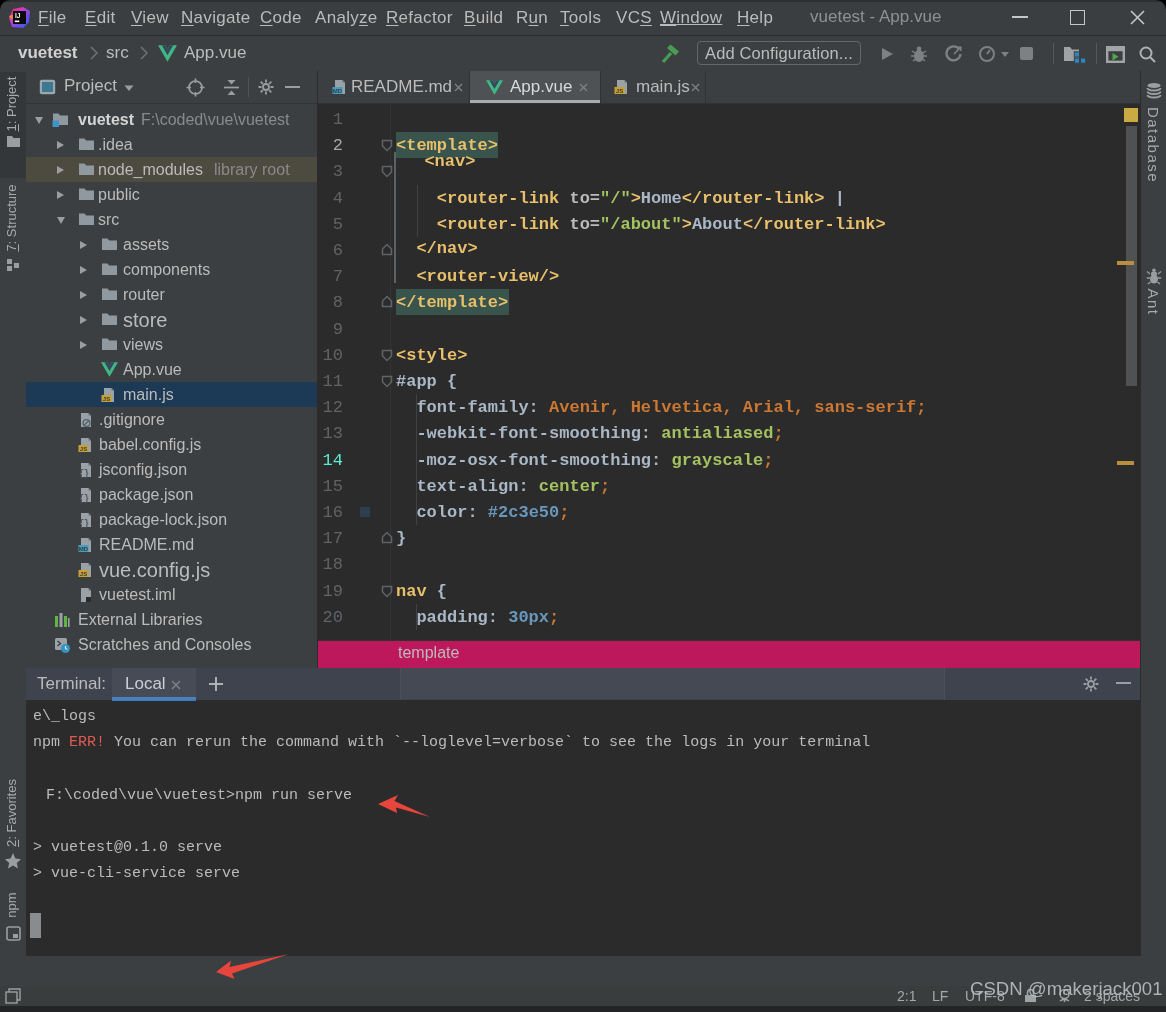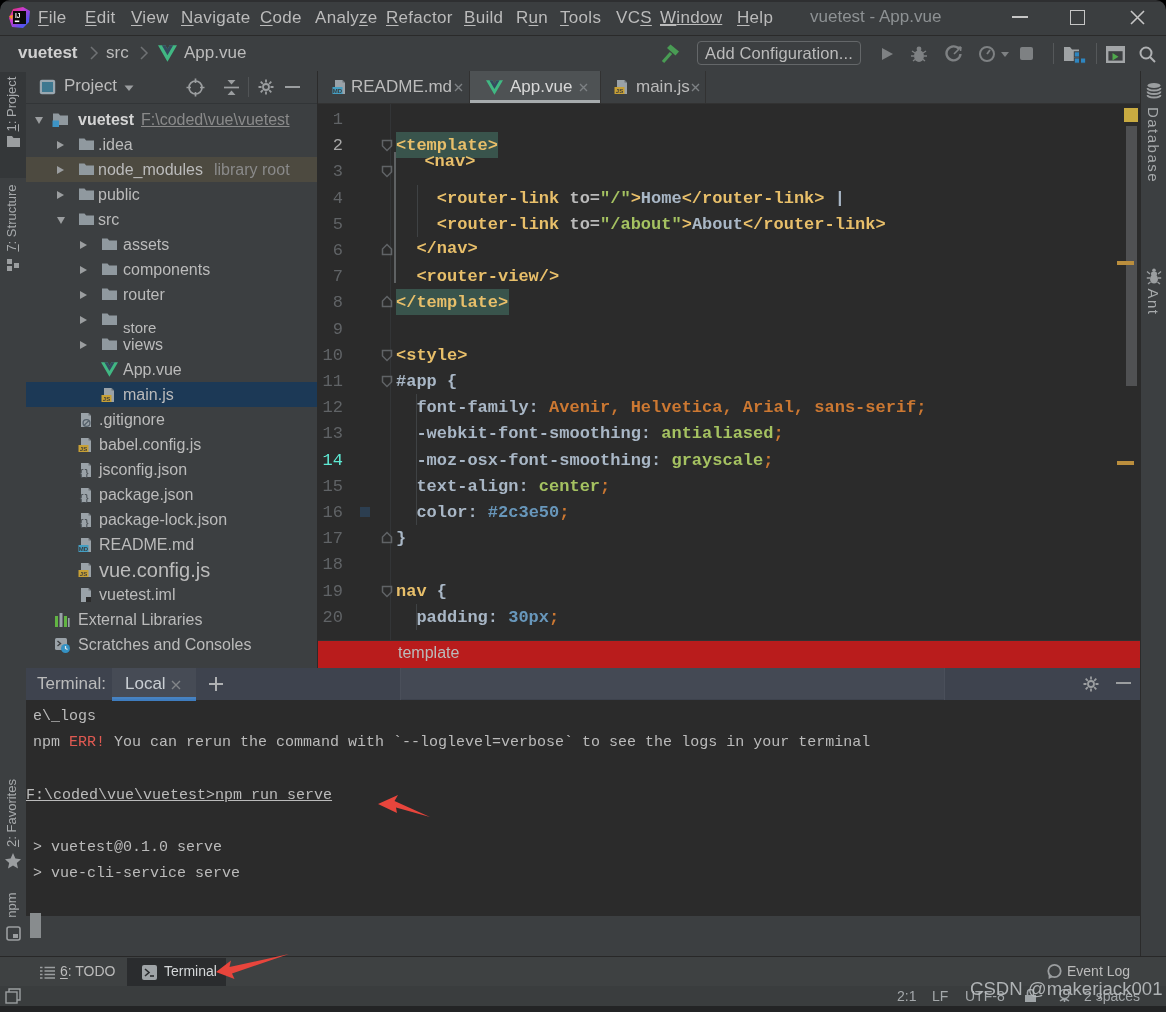--- a/index.html
+++ b/index.html
@@ -196,21 +196,21 @@
     <div id="tree">
       <div class="row" style="top:36px;">
           <svg style="left:8px;top:9px;" width="10" height="9" viewBox="0 0 10 9">
             <path d="M1 1 L9 1 L5 8 Z" fill="#9b9ea0"></path>
           </svg>
           <svg style="left:26px;top:5px;" width="17" height="16" viewBox="0 0 17 16">
             <path d="M1 1.5 L6.5 1.5 L8.2 3.5 L16 3.5 L16 13 L1 13 Z" fill="#90999f"></path>
             <rect x="0.5" y="8.5" width="6.5" height="6.5" fill="#3d94c6"></rect>
           </svg>
           <span class="t" style="left:52px;color:#d4d4d4;font-weight:bold;font-size:16px;">vuetest</span>
-          <span class="t" style="left:115px;color:#8a8a8a;font-size:16px;text-decoration:underline;">F:\coded\vue\vuetest</span>
+          <span class="t" style="left:115px;color:#8a8a8a;font-size:16px;">F:\coded\vue\vuetest</span>
         </div>
       <div class="row" style="top:61px;">
           <svg style="left:30px;top:8px;" width="9" height="10" viewBox="0 0 9 10">
             <path d="M1 1 L8 5 L1 9 Z" fill="#9b9ea0"></path>
           </svg>
           <svg style="left:52px;top:5px;" width="17" height="14" viewBox="0 0 17 14">
             <path d="M1 1.5 L6.5 1.5 L8.2 3.5 L16 3.5 L16 13 L1 13 Z" fill="#90999f"></path>
           </svg>
           <span class="t" style="left:72px;color:#bbbbbb;font-size:16px;">.idea</span>
         </div>
@@ -269,21 +269,21 @@
           </svg>
           <span class="t" style="left:97px;color:#bbbbbb;font-size:16px;">router</span>
         </div>
       <div class="row" style="top:236px;">
           <svg style="left:53px;top:8px;" width="9" height="10" viewBox="0 0 9 10">
             <path d="M1 1 L8 5 L1 9 Z" fill="#9b9ea0"></path>
           </svg>
           <svg style="left:75px;top:5px;" width="17" height="14" viewBox="0 0 17 14">
             <path d="M1 1.5 L6.5 1.5 L8.2 3.5 L16 3.5 L16 13 L1 13 Z" fill="#90999f"></path>
           </svg>
-          <span class="t" style="left:97px;color:#bbbbbb;font-size:15px;margin-top:8px;">store</span>
+          <span class="t" style="left:97px;color:#bbbbbb;font-size:20px;">store</span>
         </div>
       <div class="row" style="top:261px;">
           <svg style="left:53px;top:8px;" width="9" height="10" viewBox="0 0 9 10">
             <path d="M1 1 L8 5 L1 9 Z" fill="#9b9ea0"></path>
           </svg>
           <svg style="left:75px;top:5px;" width="17" height="14" viewBox="0 0 17 14">
             <path d="M1 1.5 L6.5 1.5 L8.2 3.5 L16 3.5 L16 13 L1 13 Z" fill="#90999f"></path>
           </svg>
           <span class="t" style="left:97px;color:#bbbbbb;font-size:16px;">views</span>
         </div>
@@ -503,21 +503,21 @@
           <path d="M6 1.5 L10.5 6 V11.5 H1.5 V6 Z" fill="none" stroke="#606366" stroke-width="1.5"></path>
         </svg>
       <div class="abs" style="left:42px;top:436.0px;width:10px;height:10px;background:#2c3e50;"></div>
     </div>
 
     <div class="abs" style="left:806px;top:37px;width:14px;height:14px;background:#c9ab41;"></div>
     <div class="abs" style="left:808px;top:55px;width:11px;height:260px;background:rgba(166,170,174,0.30);"></div>
     <div class="abs" style="left:799px;top:190px;width:17px;height:4px;background:#bb8e3d;"></div>
     <div class="abs" style="left:799px;top:390px;width:17px;height:4px;background:#bb8e3d;"></div>
 
-    <div class="abs" style="left:0;top:569px;width:822px;height:28px;background:#b91c1c;border-top:1px solid #323232;">
+    <div class="abs" style="left:0;top:569px;width:822px;height:28px;background:#be185d;border-top:1px solid #323232;">
       <span class="abs" style="left:80px;top:3px;font-size:16px;">template</span>
     </div>
   </div>
 
   <div class="abs" style="left:1140px;top:71px;width:26px;height:885px;background:#3c3f41;border-left:1px solid #2b2b2b;">
     <svg class="abs" style="left:5px;top:11px;" width="16" height="17" viewBox="0 0 16 17">
       <ellipse cx="8" cy="3.5" rx="6.5" ry="2.5" fill="#9b9ea0"></ellipse>
       <path d="M1.5 6 A6.5 2.5 0 0 0 14.5 6" stroke="#9b9ea0" stroke-width="1.8" fill="none"></path>
       <path d="M1.5 9.5 A6.5 2.5 0 0 0 14.5 9.5" stroke="#9b9ea0" stroke-width="1.8" fill="none"></path>
       <path d="M1.5 13 A6.5 2.5 0 0 0 14.5 13" stroke="#9b9ea0" stroke-width="1.8" fill="none"></path>
@@ -525,21 +525,21 @@
     <div class="vl" style="left:-38px;top:66px;transform:rotate(90deg);font-size:15px;letter-spacing:1.5px;">Database</div>
     <svg class="abs" style="left:5px;top:197px;" width="16" height="17" viewBox="0 0 16 17">
       <ellipse cx="8" cy="6" rx="3" ry="2.4" fill="#9b9ea0"></ellipse>
       <ellipse cx="8" cy="11" rx="4" ry="4.5" fill="#9b9ea0"></ellipse>
       <circle cx="8" cy="2.2" r="1.8" fill="#9b9ea0"></circle>
       <path d="M4 6 L1 3.5 M12 6 L15 3.5 M4 10 H0.8 M12 10 H15.2 M4.5 14 L2 16 M11.5 14 L14 16" stroke="#9b9ea0" stroke-width="1.3"></path>
     </svg>
     <div class="vl" style="left:-38px;top:223px;transform:rotate(90deg);font-size:15px;letter-spacing:1.5px;">Ant</div>
   </div>
 
-  <div class="abs" id="terminal" style="left:26px;top:668px;width:1114px;height:248px;background:#2b2b2b;">
+  <div class="abs" id="terminal" style="left:26px;top:668px;width:1114px;height:288px;background:#2b2b2b;">
     <div class="abs" style="left:0;top:0;width:1114px;height:32px;background:#3e434e;border-bottom:1px solid #2b2b2b;">
       <span class="abs" style="left:11px;top:6px;font-size:17px;">Terminal:</span>
       <span class="abs" style="left:99px;top:6px;color:#c8cdd2;font-size:17px;">Local</span>
       <svg class="abs" style="left:144px;top:11px;" width="12" height="12">
           <path d="M2 2 L10 10 M10 2 L2 10" stroke="#7d8184" stroke-width="1.4"></path>
         </svg>
       <div class="abs" style="left:86px;top:29px;width:84px;height:4px;background:#3f7dbf;"></div>
       <svg class="abs" style="left:182px;top:8px;" width="16" height="16">
           <path d="M8 1 V15 M1 8 H15" stroke="#afb1b3" stroke-width="2"></path>
         </svg>
@@ -549,45 +549,27 @@
       <div class="abs" style="left:918px;top:0;width:1px;height:32px;background:#4a4f5a;"></div>
       <svg class="abs" style="left:1056px;top:7px;" width="18" height="18" viewBox="0 0 18 18">
         <circle cx="9" cy="9" r="3" fill="none" stroke="#9b9ea0" stroke-width="1.8"></circle>
         <path d="M9 1.5 V4.5 M9 13.5 V16.5 M1.5 9 H4.5 M13.5 9 H16.5 M3.7 3.7 L5.8 5.8 M12.2 12.2 L14.3 14.3 M14.3 3.7 L12.2 5.8 M5.8 12.2 L3.7 14.3" stroke="#9b9ea0" stroke-width="1.8"></path>
       </svg>
       <div class="abs" style="left:1090px;top:14px;width:15px;height:1.6px;background:#9b9ea0;"></div>
     </div>
     <div id="term">
       <div class="tl" style="left:7px;top:36.0px;">e\_logs</div>
       <div class="tl" style="left:7px;top:62.2px;">npm <span style="color:#e05a52;">ERR!</span> You can rerun the command with `--loglevel=verbose` to see the logs in your terminal</div>
-      <div class="tl" style="left:0;top:114.6px;text-decoration:underline;">F:\coded\vue\vuetest&gt;npm run serve</div>
+      <div class="tl" style="left:20px;top:114.6px;">F:\coded\vue\vuetest&gt;npm run serve</div>
       <div class="tl" style="left:7px;top:167.0px;">&gt; vuetest@0.1.0 serve</div>
       <div class="tl" style="left:7px;top:193.2px;">&gt; vue-cli-service serve</div>
     </div>
     <div class="abs" style="left:4px;top:245px;width:11px;height:25px;background:#888c8e;"></div>
   </div>
 
-  <div class="abs" style="left:0;top:956px;width:1166px;height:30px;background:#3e4142;border-top:1px solid #282828;">
-    <svg class="abs" style="left:40px;top:9px;" width="15" height="13" viewBox="0 0 15 13">
-      <path d="M0 1.5 H2.5 M0 5 H2.5 M0 8.5 H2.5 M0 12 H2.5 M4.5 1.5 H15 M4.5 5 H15 M4.5 8.5 H15 M4.5 12 H15" stroke="#9b9ea0" stroke-width="1.6"></path>
-    </svg>
-    <span class="abs" style="left:60px;top:6px;font-size:14px;"><u style="text-underline-offset:2px;">6</u>: TODO</span>
-    <div class="abs" style="left:127px;top:1px;width:99px;height:29px;background:#2a2c2e;"></div>
-    <div class="abs" style="left:142px;top:8px;width:15px;height:15px;background:#9fa4a7;border-radius:2px;"></div>
-    <svg class="abs" style="left:142px;top:8px;" width="15" height="15">
-        <path d="M3 4 L7 7.5 L3 11" stroke="#2a2c2e" stroke-width="1.6" fill="none"></path>
-        <path d="M8 11 H12" stroke="#2a2c2e" stroke-width="1.6"></path>
-      </svg>
-    <span class="abs" style="left:164px;top:6px;font-size:14px;color:#d5d8da;">Terminal</span>
-    <svg class="abs" style="left:1045px;top:6px;" width="18" height="18" viewBox="0 0 18 18">
-      <circle cx="9.5" cy="8" r="6.2" fill="none" stroke="#9b9ea0" stroke-width="1.8"></circle>
-      <path d="M3.6 10.5 L3.6 16 L8 13.9 Z" fill="#9b9ea0"></path>
-    </svg>
-    <span class="abs" style="left:1067px;top:6px;font-size:14px;">Event Log</span>
-  </div>
   <div class="abs" style="left:0;top:986px;width:1166px;height:20px;background:#3a3d3e;">
     <svg class="abs" style="left:5px;top:2px;" width="16" height="16" viewBox="0 0 16 16">
       <rect x="1" y="4" width="11" height="11" fill="none" stroke="#9b9ea0" stroke-width="1.4"></rect>
       <path d="M4 4 V1 H15 V12 H12" fill="none" stroke="#9b9ea0" stroke-width="1.4"></path>
     </svg>
     <span class="abs" style="left:897px;top:2px;font-size:14px;color:#a4a8ab;">2:1</span>
     <span class="abs" style="left:932px;top:2px;font-size:14px;color:#a4a8ab;">LF</span>
     <span class="abs" style="left:965px;top:2px;font-size:14px;color:#a4a8ab;">UTF-8</span>
     <svg class="abs" style="left:1024px;top:3px;" width="13" height="14" viewBox="0 0 13 14">
       <rect x="1" y="6" width="11" height="7" fill="#9fa4a7"></rect>

